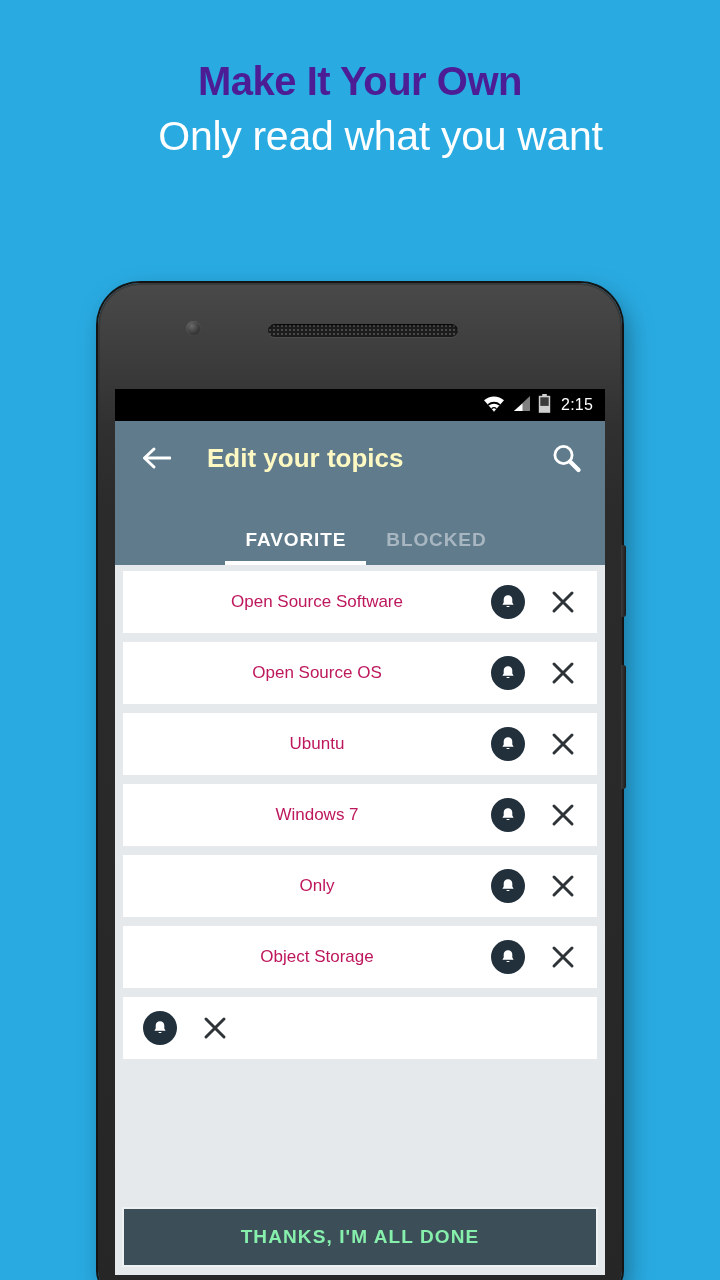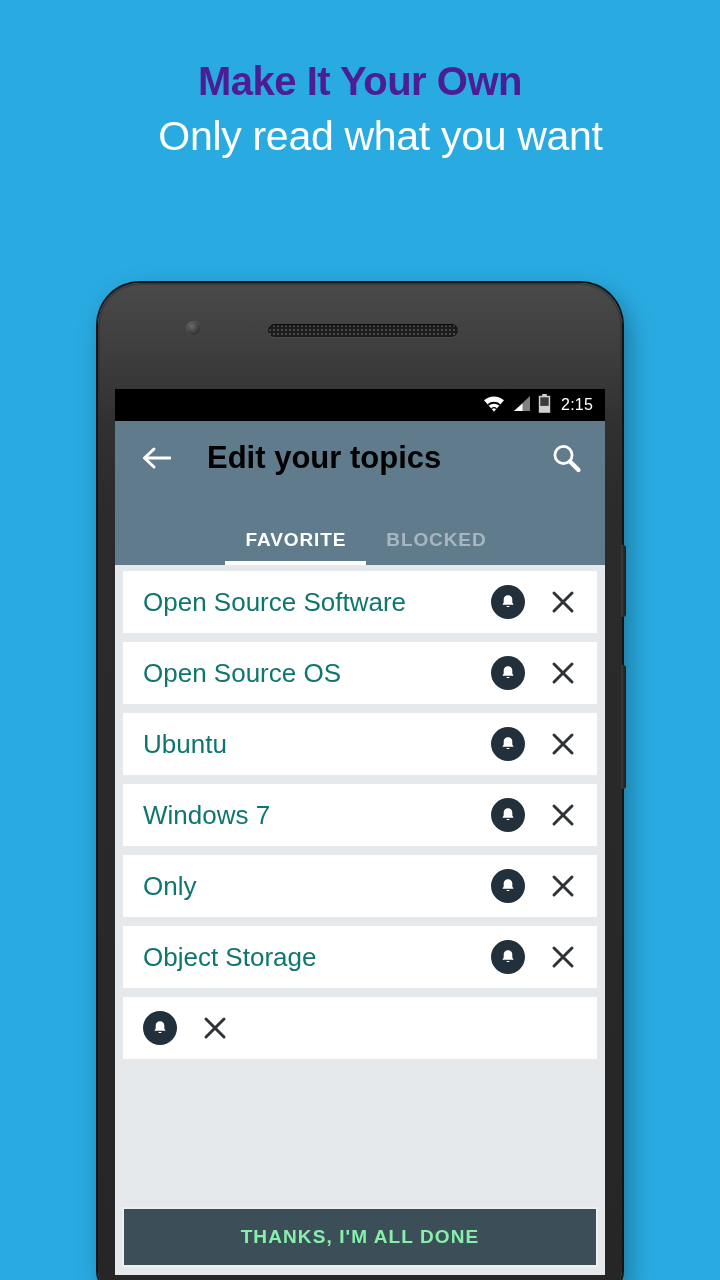--- a/index.html
+++ b/index.html
@@ -149,22 +149,22 @@
   }
   .back-btn {
     width: 34px;
     height: 34px;
     display: flex;
     align-items: center;
     justify-content: center;
     flex: 0 0 auto;
   }
   .appbar-title {
-    color: #000000;
-    font-size: 31px;
+    color: #fef9c3;
+    font-size: 26px;
     font-weight: bold;
     margin-left: 34px;
     flex: 1 1 auto;
     white-space: nowrap;
   }
   .search-btn {
     width: 38px;
     height: 38px;
     display: flex;
     align-items: center;
@@ -210,24 +210,25 @@
     background: #ffffff;
     height: 62px;
     margin-bottom: 9px;
     display: flex;
     align-items: center;
     padding: 0 14px 0 20px;
     box-sizing: border-box;
   }
   .topic-name {
     flex: 1 1 auto;
-    color: #0f766e;
-    font-size: 26px;
+    color: #be185d;
+    font-size: 17px;
     white-space: nowrap;
     overflow: hidden;
+    text-align: center;
   }
   .bell-btn {
     width: 34px;
     height: 34px;
     border-radius: 50%;
     background: #22303c;
     display: flex;
     align-items: center;
     justify-content: center;
     flex: 0 0 auto;

